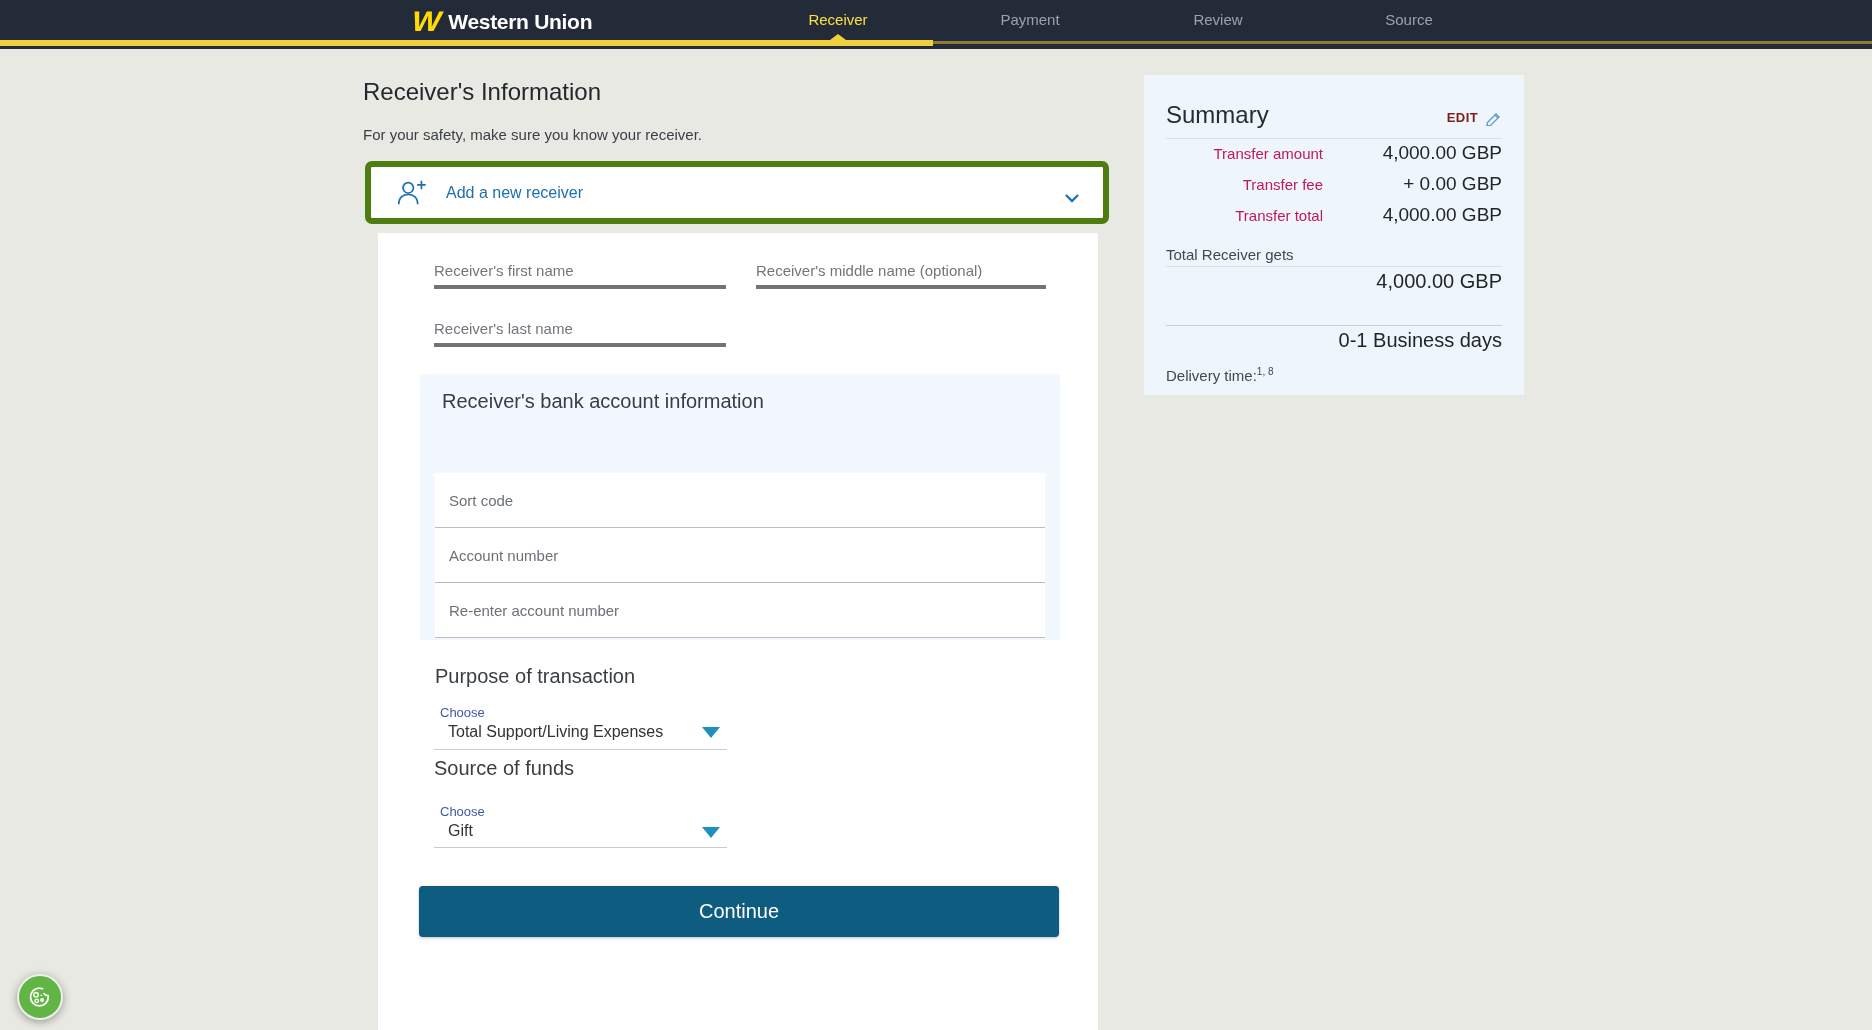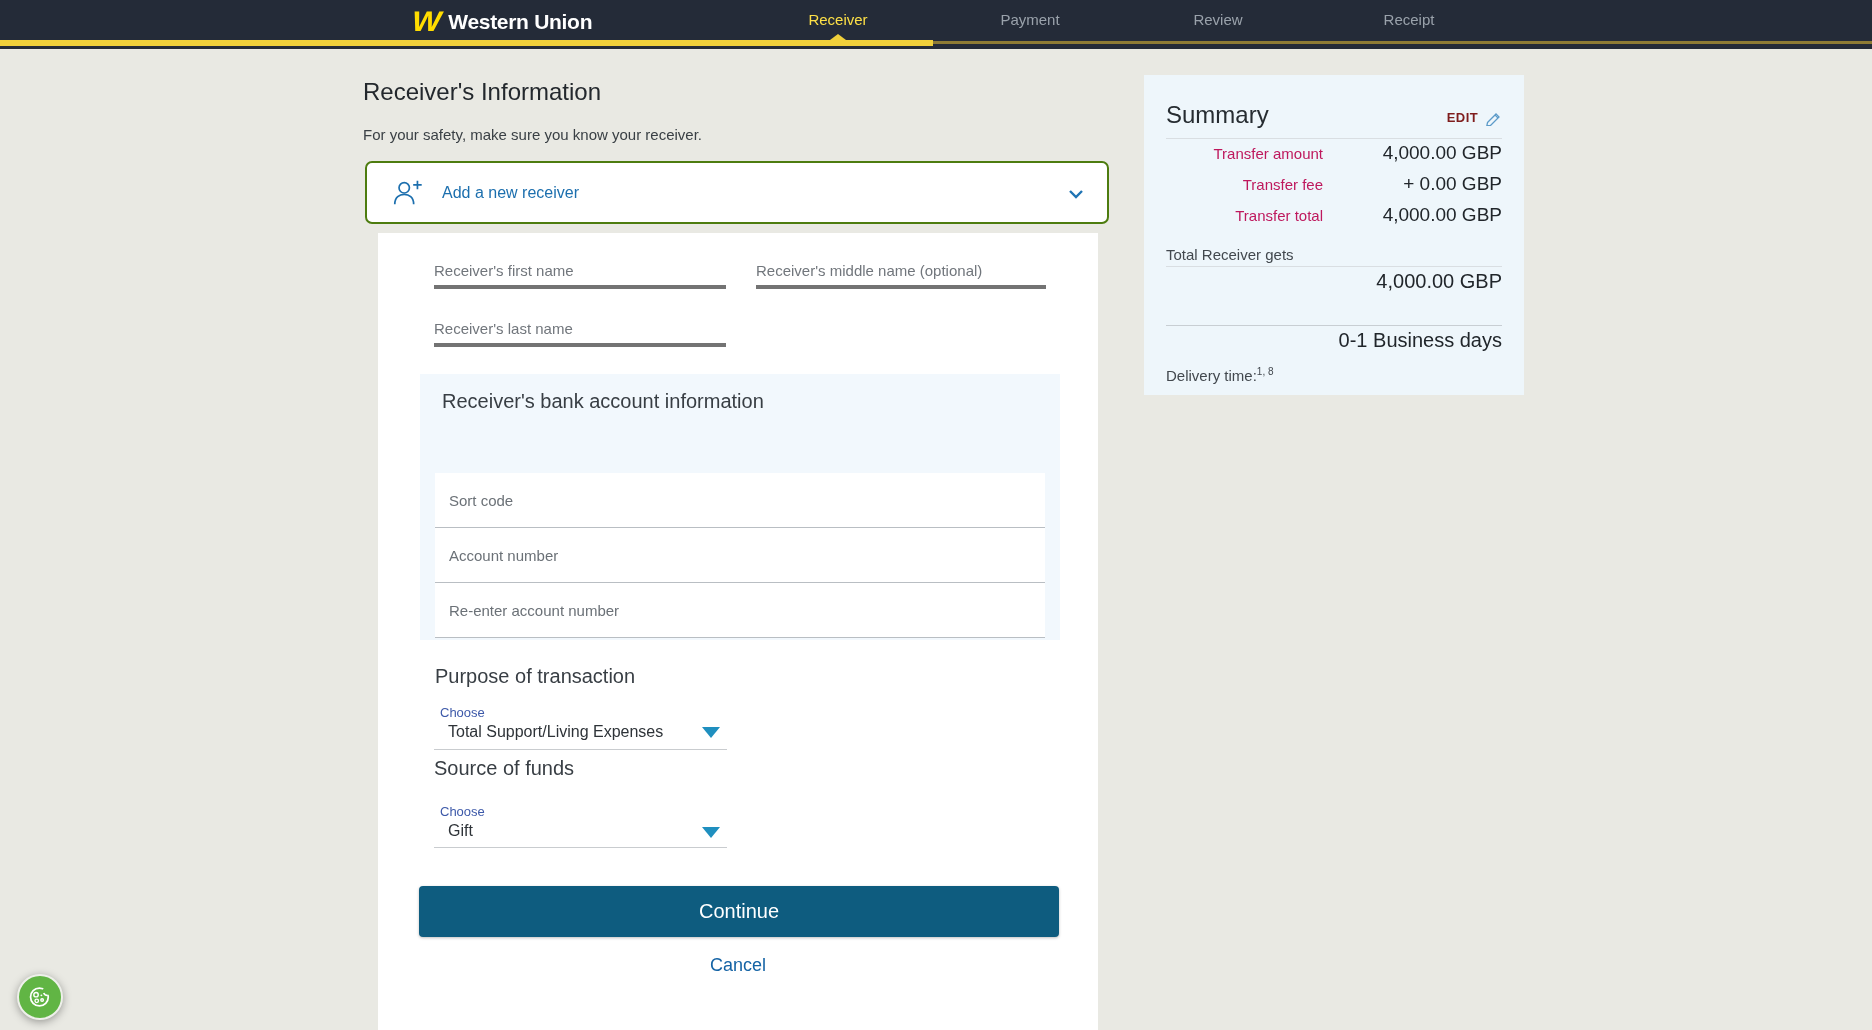--- a/index.html
+++ b/index.html
@@ -30,21 +30,21 @@
   .underline-notch { position:absolute; left:830px; top:34px; width:0; height:0;
     border-left:8px solid transparent; border-right:8px solid transparent; border-bottom:6px solid #EFCF3B; }
   .underline-dim { position:absolute; left:933px; top:41px; width:939px; height:3px; background:#8E7B35; }
 
   
   .page-title { position:absolute; left:363px; top:78px; font-size:24px; color:#23282d; }
   .page-subtitle { position:absolute; left:363px; top:126px; font-size:15px; color:#3a4045; }
 
   
   .receiver-box { position:absolute; left:365px; top:161px; width:744px; height:63px;
-    background:#fff; border:2px solid #4d7c0f; border-radius:7px; display:flex; align-items:center; z-index:3; cursor:pointer; }
+    background:#fff; border:6px solid #4d7c0f; border-radius:7px; display:flex; align-items:center; z-index:3; cursor:pointer; }
   .receiver-box .person { margin-left:24px; display:flex; }
   .receiver-box .rlabel { margin-left:17px; font-size:16px; color:#1C6FAE; }
   .receiver-box .chev { position:absolute; right:20px; top:20px; }
 
   
   .card { position:absolute; left:378px; top:233px; width:720px; height:797px; background:#ffffff; z-index:1; }
 
   .uinput { position:absolute; border:none; outline:none; background:transparent;
     border-bottom:4px solid #737373; height:34px; font-size:15px; color:#30353a;
     font-family:"Liberation Sans","DejaVu Sans",sans-serif; }
@@ -107,21 +107,21 @@
 <body>
 
 <div class="topnav">
   <div class="brand">
     <span class="brand-w">W</span>
     <span class="brand-text">Western Union</span>
   </div>
   <div class="nav-tab tab-receiver active">Receiver</div>
   <div class="nav-tab tab-payment">Payment</div>
   <div class="nav-tab tab-review">Review</div>
-  <div class="nav-tab tab-receipt">Receipt</div>
+  <div class="nav-tab tab-receipt">Source</div>
   <div class="underline-bright"></div>
   <div class="underline-notch"></div>
   <div class="underline-dim"></div>
 </div>
 
 <div class="page-title">Receiver's Information</div>
 <div class="page-subtitle">For your safety, make sure you know your receiver.</div>
 
 <div class="receiver-box">
   <span class="person">
@@ -158,21 +158,20 @@
   <div class="caret a-purpose"></div>
   <div class="sel-line l-purpose"></div>
 
   <div class="sec-title t-source" style="left:56px;">Source of funds</div>
   <div class="choose-lbl c-source">Choose</div>
   <div class="sel-value v-source">Gift</div>
   <div class="caret a-source"></div>
   <div class="sel-line l-source"></div>
 
   <button class="btn-continue">Continue</button>
-  <div class="link-cancel">Cancel</div>
 </div>
 
 <div class="summary">
   <div class="sum-title">Summary</div>
   <div class="sum-edit">
     <span class="etxt">EDIT</span>
     <svg width="18" height="18" viewBox="0 0 18 18" fill="none">
       <path d="M3.5 14.5 L12 6 L15 9 L6.5 17.5 L2.8 18 Z" stroke="#5C9BC9" stroke-width="1.3" fill="none"></path>
       <path d="M11 7 L14 10" stroke="#5C9BC9" stroke-width="1.1"></path>
     </svg>

